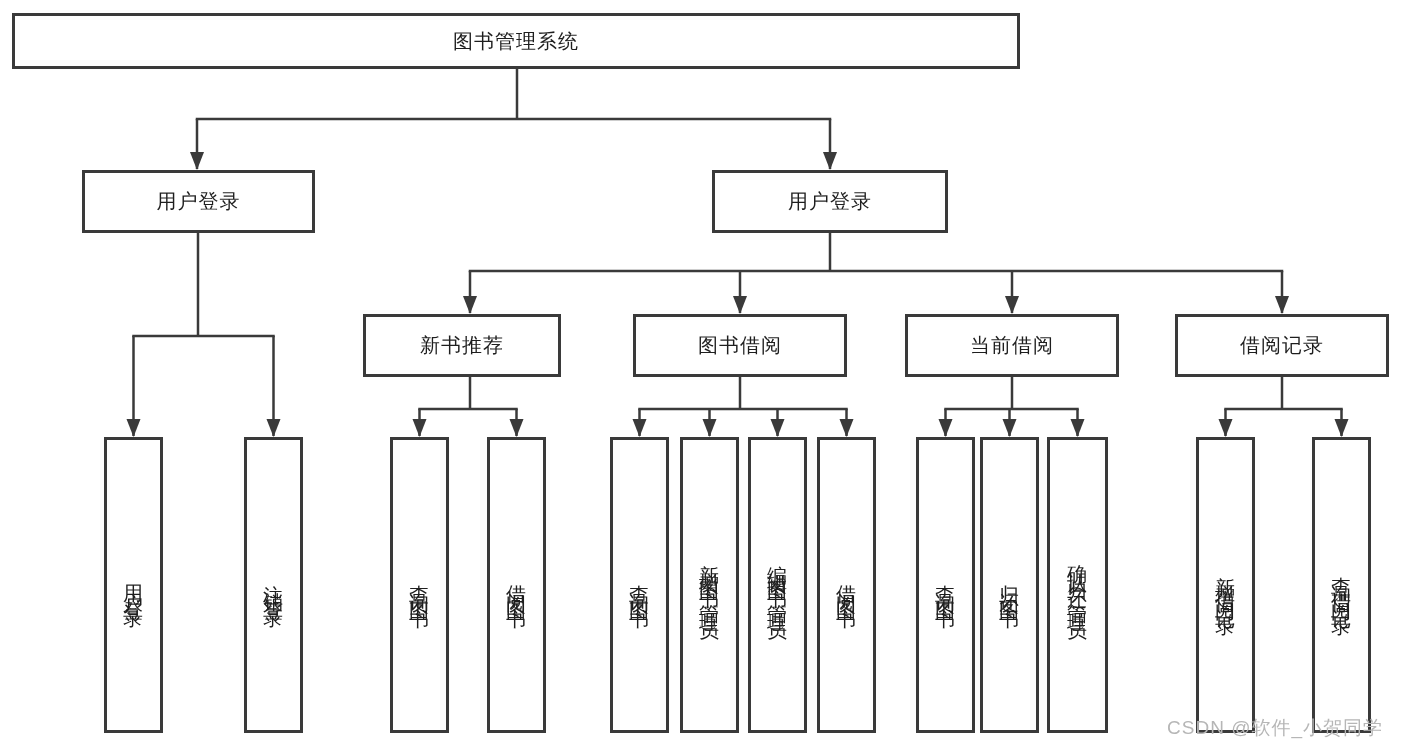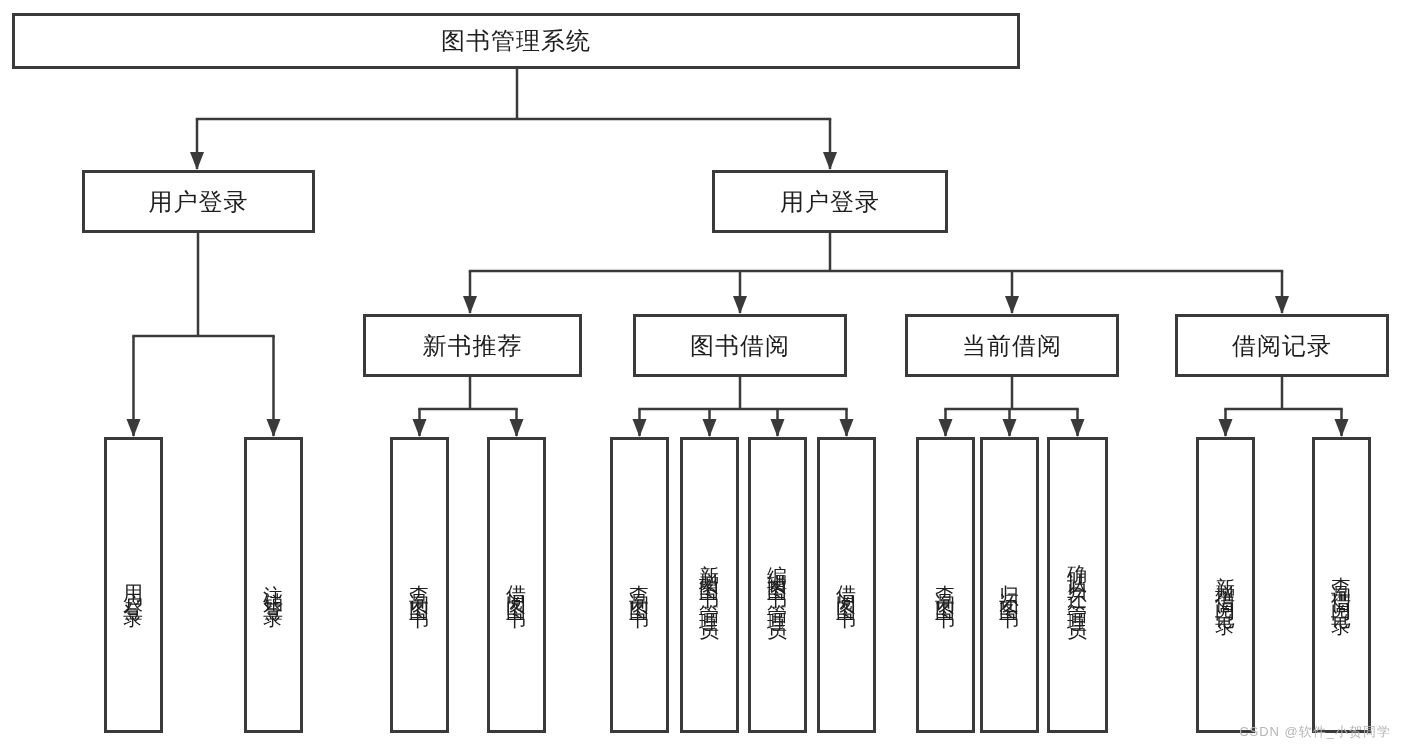--- a/index.html
+++ b/index.html
@@ -13,34 +13,34 @@
     position:relative;width:1405px;height:747px;background:#ffffff;overflow:hidden;
     font-family:"Liberation Sans","DejaVu Sans",sans-serif;
   }
   #wires{position:absolute;left:0;top:0;width:1405px;height:747px;pointer-events:none;}
   #wires line{stroke:var(--line);stroke-width:2.5;}
   #wires line.h{stroke-linecap:square;}
   #wires .arrowhead{fill:var(--line);}
   .node{
     position:absolute;box-sizing:border-box;background:var(--box-bg);
     border:3px solid var(--line);display:flex;align-items:center;justify-content:center;
-    font-size:24px;color:var(--text);letter-spacing:1px;white-space:nowrap;
+    font-size:20px;color:var(--text);letter-spacing:1px;white-space:nowrap;
   }
   .leaf{
     position:absolute;box-sizing:border-box;background:var(--box-bg);
     border:3px solid var(--line);display:flex;align-items:center;justify-content:center;
     top:437px;width:59px;height:296px;
   }
   .leaf .vtext{
     writing-mode:vertical-rl;text-orientation:mixed;
     font-size:20px;color:var(--text);letter-spacing:8px;line-height:1;
   }
   #watermark{
-    position:absolute;right:14px;bottom:6px;z-index:5;
-    font-size:13px;color:var(--wm);letter-spacing:1px;
+    position:absolute;right:22px;bottom:6px;z-index:5;
+    font-size:19px;color:var(--wm);letter-spacing:1px;
   }
 </style>
 </head>
 <body>
 
 <div id="canvas">
 
   <svg id="wires" viewBox="0 0 1405 747" xmlns="http://www.w3.org/2000/svg" aria-hidden="true">
     <defs>
       <marker id="arr" markerUnits="userSpaceOnUse" markerWidth="20" markerHeight="16" viewBox="0 0 20 16" refX="18" refY="8" orient="auto">
@@ -87,21 +87,21 @@
     <line class="h" x1="1225.5" y1="409" x2="1341.5" y2="409"></line>
     <line x1="1225.5" y1="409" x2="1225.5" y2="436" marker-end="url(#arr)"></line>
     <line x1="1341.5" y1="409" x2="1341.5" y2="436" marker-end="url(#arr)"></line>
   </svg>
 
   <div class="node" style="left:12px;top:13px;width:1008px;height:56px;">图书管理系统</div>
 
   <div class="node" style="left:82px;top:170px;width:233px;height:63px;">用户登录</div>
   <div class="node" style="left:712px;top:170px;width:236px;height:63px;">用户登录</div>
 
-  <div class="node" style="left:363px;top:314px;width:219px;height:63px;">新书推荐</div>
+  <div class="node" style="left:363px;top:314px;width:198px;height:63px;">新书推荐</div>
   <div class="node" style="left:905px;top:314px;width:214px;height:63px;">当前借阅</div>
   <div class="node" style="left:633px;top:314px;width:214px;height:63px;">图书借阅</div>
   <div class="node" style="left:1175px;top:314px;width:214px;height:63px;">借阅记录</div>
 
   <div class="leaf" style="left:104px;">
     <span class="vtext">用户登录</span>
   </div>
   <div class="leaf" style="left:244px;">
     <span class="vtext">注销登录</span>
   </div>

